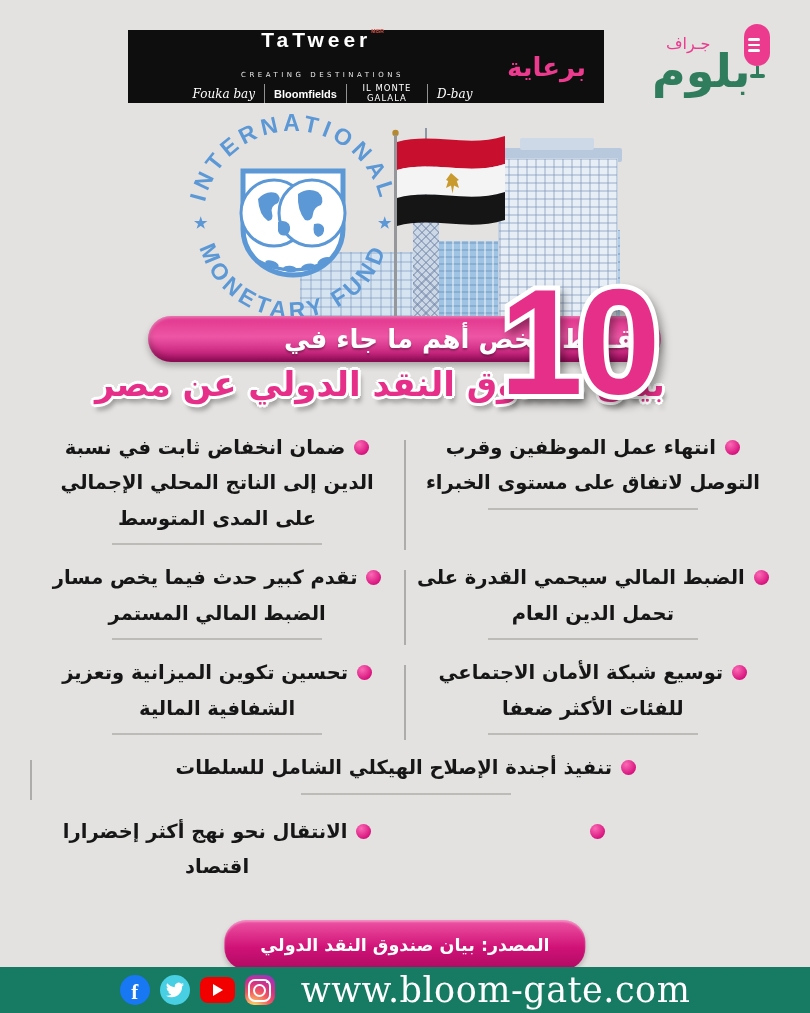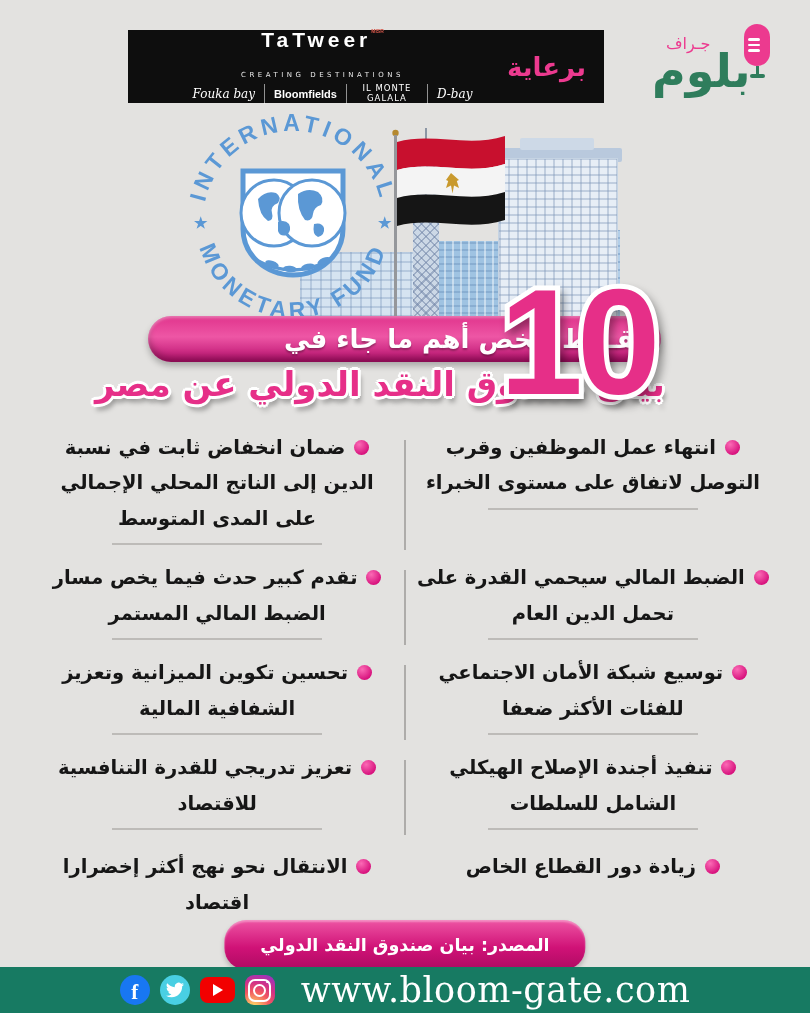--- a/index.html
+++ b/index.html
@@ -249,29 +249,25 @@
         <div class="hsep"></div>
       </div>
     </div>
 
     <div class="prow">
       <div class="pcell">
         <div class="ptext"><span class="dot"></span><span>تنفيذ أجندة الإصلاح الهيكلي الشامل للسلطات</span></div>
         <div class="hsep"></div>
       </div>
       <div class="vsep"></div>
-      <div class="pcell">
-        <div class="ptext"><span class="dot"></span><span>تعزيز تدريجي للقدرة التنافسية للاقتصاد</span></div>
-        <div class="hsep"></div>
-      </div>
     </div>
 
     <div class="prow lastrow">
       <div class="pcell">
-        <div class="ptext"><span class="dot"></span><span>زيادة دور القطاع الخاص</span></div>
+        <div class="ptext"><span class="dot"></span></div>
       </div>
       <div class="vsep hidden"></div>
       <div class="pcell">
         <div class="ptext"><span class="dot"></span><span>الانتقال نحو نهج أكثر إخضرارا اقتصاد</span></div>
       </div>
     </div>
 
   </div>
 
   <div class="source-badge">المصدر: بيان صندوق النقد الدولي</div>

